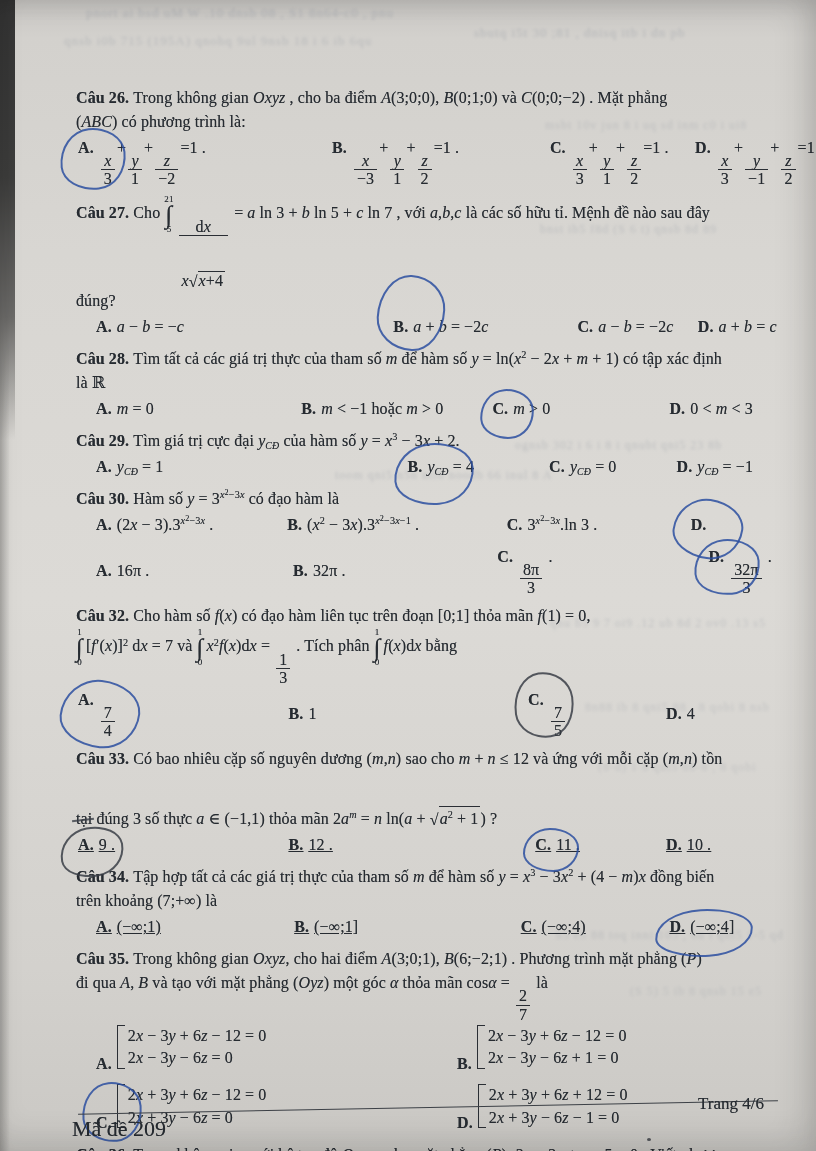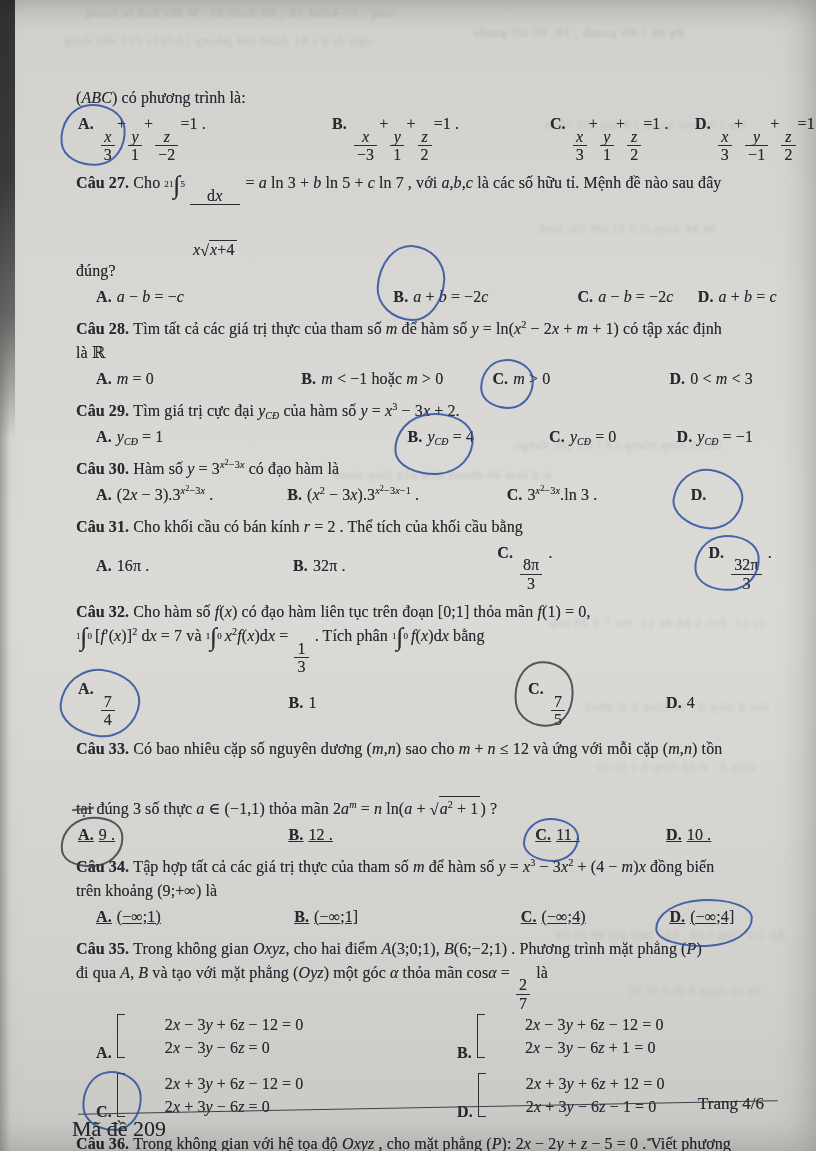--- a/index.html
+++ b/index.html
@@ -40,28 +40,28 @@
   .msup{font-size:.64em;vertical-align:.55em;line-height:0;}
   .msup .msup{font-size:.8em;vertical-align:.4em;}
   .msub{font-size:.62em;vertical-align:-.35em;line-height:0;}
   .mfrac{display:inline-flex;flex-direction:column;text-align:center;vertical-align:-.8em;
     margin:0 2px;line-height:1.08;}
   .mnum{display:block;padding:0 3px;}
   .mden{display:block;border-top:1.3px solid #2a2e34;padding:0 3px;}
   .msqrt{display:inline-flex;align-items:stretch;}
   .mrad{align-self:flex-end;transform:translateY(1px);}
   .mbar{border-top:1.3px solid #2a2e34;padding:0 2px 0 1px;margin-top:35px;}
-  .mint{display:inline-flex;align-items:center;vertical-align:middle;
+  .mint{display:inline-flex;flex-direction:column;align-items:center;vertical-align:middle;
     line-height:1;margin:0 3px 0 0;justify-content:flex-end;}
   .mlim{font-size:.56em;line-height:1.1;}
   .mintg{font-size:1.55em;line-height:.8;}
   .msys{display:inline-flex;align-items:center;}
   .mbrak{align-self:stretch;width:7px;margin-right:3px;
     border-left:1.7px solid #2a2e34;border-top:1.7px solid #2a2e34;border-bottom:1.7px solid #2a2e34;}
-  .mcol{display:inline-flex;flex-direction:column;gap:1px;line-height:1.35;margin-left:37px;}
+  .mcol{display:inline-flex;flex-direction:column;gap:1px;line-height:1.35;}
   .mstrike{position:relative;}
   .mstrike::after{content:"";position:absolute;left:-4px;right:-2px;top:52%;
     border-top:2.4px solid #3a3e47;transform:rotate(-7deg);opacity:.8;}
   
   .pen-circle{position:absolute;z-index:5;pointer-events:none;opacity:.85;
     border:2.3px solid #2b4fa0;border-radius:48% 52% 46% 54%/58% 44% 56% 42%;}
   .pen-circle.dark{border-color:#3a3e47;}
   .pen-dot{position:absolute;left:647px;top:1138px;width:4px;height:3px;background:#33373f;
     border-radius:50%;opacity:.8;z-index:4;}
   
@@ -87,20 +87,21 @@
       <span style="left: 515px; top: 438px; font-size: 12px; opacity: 0.36;">ognsb 302 i 6 i 8 i qnubt qni5 23 8b</span>
       <span style="left: 335px; top: 468px; font-size: 12px; opacity: 0.38;">toom qni5 n5n nilb noodb 66 inul 8 A</span>
       <span style="left: 550px; top: 616px; font-size: 12px; opacity: 0.34;">qnu b5 9 7 oi9 .12 ub 8d 2 ov0 .13 s5</span>
       <span style="left: 585px; top: 700px; font-size: 12px; opacity: 0.3;">8n88 ib 8 qni5 88 , 8 qobi 8 nsb</span>
       <span style="left: 598px; top: 760px; font-size: 12px; opacity: 0.28;">(8-d) 1 8 qni5 88-8 , 8 qobi</span>
       <span style="left: 555px; top: 928px; font-size: 12px; opacity: 0.32;">S5 e5 88 toq inni 103 , 6u i qni5 1-5 qd</span>
       <span style="left: 630px; top: 984px; font-size: 12px; opacity: 0.28;">(S 5) 5 ib 8 qnsb 15 e5</span>
     </div>
   <div class="content" id="content">
       <div class="question">
+        <div class="line"><span class="qlab">Câu 26. </span>Trong không gian <span class="mi">Oxyz</span> , cho ba điểm <span class="mi">A</span>(3;0;0), <span class="mi">B</span>(0;1;0) và <span class="mi">C</span>(0;0;−2) . Mặt phẳng</div>
         <div class="line">(<span class="mi">ABC</span>) có phương trình là:</div>
         <div class="opts q26">
           <div class="opt"><span class="pen-circle" style="width: 62px; height: 58px; left: -18px; top: -8px; transform: rotate(-6deg);"></span><span class="olab">A.</span><span class="obody"><span class="mfrac">
                 <span class="mnum"><span class="mi">x</span></span>
                 <span class="mden">3</span>
               </span>+<span class="mfrac">
                 <span class="mnum"><span class="mi">y</span></span>
                 <span class="mden">1</span>
               </span>+<span class="mfrac">
                 <span class="mnum"><span class="mi">z</span></span>
@@ -180,21 +181,20 @@
       <div class="question">
         <div class="line"><span class="qlab">Câu 30. </span>Hàm số <span class="mi">y</span> = 3<span class="msup"><span class="mi">x</span><span class="msup">2</span>−3<span class="mi">x</span></span> có đạo hàm là</div>
         <div class="opts q30">
           <div class="opt"><span class="olab">A.</span><span class="obody">(2<span class="mi">x</span> − 3).3<span class="msup"><span class="mi">x</span><span class="msup">2</span>−3<span class="mi">x</span></span> .</span></div>
           <div class="opt"><span class="olab">B.</span><span class="obody">(<span class="mi">x</span><span class="msup">2</span> − 3<span class="mi">x</span>).3<span class="msup"><span class="mi">x</span><span class="msup">2</span>−3<span class="mi">x</span>−1</span> .</span></div>
           <div class="opt"><span class="olab">C.</span><span class="obody">3<span class="msup"><span class="mi">x</span><span class="msup">2</span>−3<span class="mi">x</span></span>.ln 3 .</span></div>
           <div class="opt"><span class="pen-circle" style="width: 66px; height: 56px; left: -18px; top: -14px; transform: rotate(8deg);"></span><span class="olab">D.</span><span class="obody"></span></div>
         </div>
       </div>
       <div class="question">
-        <div class="line"><span class="qlab">Câu 31. </span>Cho khối cầu có bán kính <span class="mi">r</span> = 2 . Thể tích của khối cầu bằng</div>
         <div class="opts q31">
           <div class="opt"><span class="olab">A.</span><span class="obody">16π .</span></div>
           <div class="opt"><span class="olab">B.</span><span class="obody">32π .</span></div>
           <div class="opt"><span class="olab">C.</span><span class="obody"><span class="mfrac">
                 <span class="mnum">8π</span>
                 <span class="mden">3</span>
               </span> .</span></div>
           <div class="opt"><span class="pen-circle" style="width: 62px; height: 52px; left: -14px; top: -6px; transform: rotate(-5deg);"></span><span class="olab">D.</span><span class="obody"><span class="mfrac">
                 <span class="mnum">32π</span>
                 <span class="mden">3</span>
@@ -240,21 +240,21 @@
           </span>) ?</div>
         <div class="opts q33">
           <div class="opt"><span class="pen-circle dark" style="width: 60px; height: 46px; left: -18px; top: -6px; transform: rotate(-10deg);"></span><span class="olab">A.</span><span class="obody">9 .</span></div>
           <div class="opt"><span class="olab">B.</span><span class="obody">12 .</span></div>
           <div class="opt"><span class="pen-circle" style="width: 52px; height: 40px; left: -12px; top: -5px; transform: rotate(0deg);"></span><span class="olab">C.</span><span class="obody">11 .</span></div>
           <div class="opt"><span class="olab">D.</span><span class="obody">10 .</span></div>
         </div>
       </div>
       <div class="question">
         <div class="line"><span class="qlab">Câu 34. </span>Tập hợp tất cả các giá trị thực của tham số <span class="mi">m</span> để hàm số <span class="mi">y</span> = <span class="mi">x</span><span class="msup">3</span> − 3<span class="mi">x</span><span class="msup">2</span> + (4 − <span class="mi">m</span>)<span class="mi">x</span> đồng biến</div>
-        <div class="line">trên khoảng (9;+∞) là</div>
+        <div class="line">trên khoảng (7;+∞) là</div>
         <div class="opts q34">
           <div class="opt"><span class="olab">A.</span><span class="obody">(−∞;1)</span></div>
           <div class="opt"><span class="olab">B.</span><span class="obody">(−∞;1]</span></div>
           <div class="opt"><span class="olab">C.</span><span class="obody">(−∞;4)</span></div>
           <div class="opt"><span class="pen-circle" style="width: 94px; height: 44px; left: -14px; top: -6px; transform: rotate(-3deg);"></span><span class="olab">D.</span><span class="obody">(−∞;4]</span></div>
         </div>
       </div>
       <div class="question">
         <div class="line"><span class="qlab">Câu 35. </span>Trong không gian <span class="mi">Oxyz</span>, cho hai điểm <span class="mi">A</span>(3;0;1), <span class="mi">B</span>(6;−2;1) . Phương trình mặt phẳng (<span class="mi">P</span>)</div>
         <div class="line">đi qua <span class="mi">A</span>, <span class="mi">B</span> và tạo với mặt phẳng (<span class="mi">Oyz</span>) một góc <span class="mi">α</span> thỏa mãn cos<span class="mi">α</span> = <span class="mfrac">

